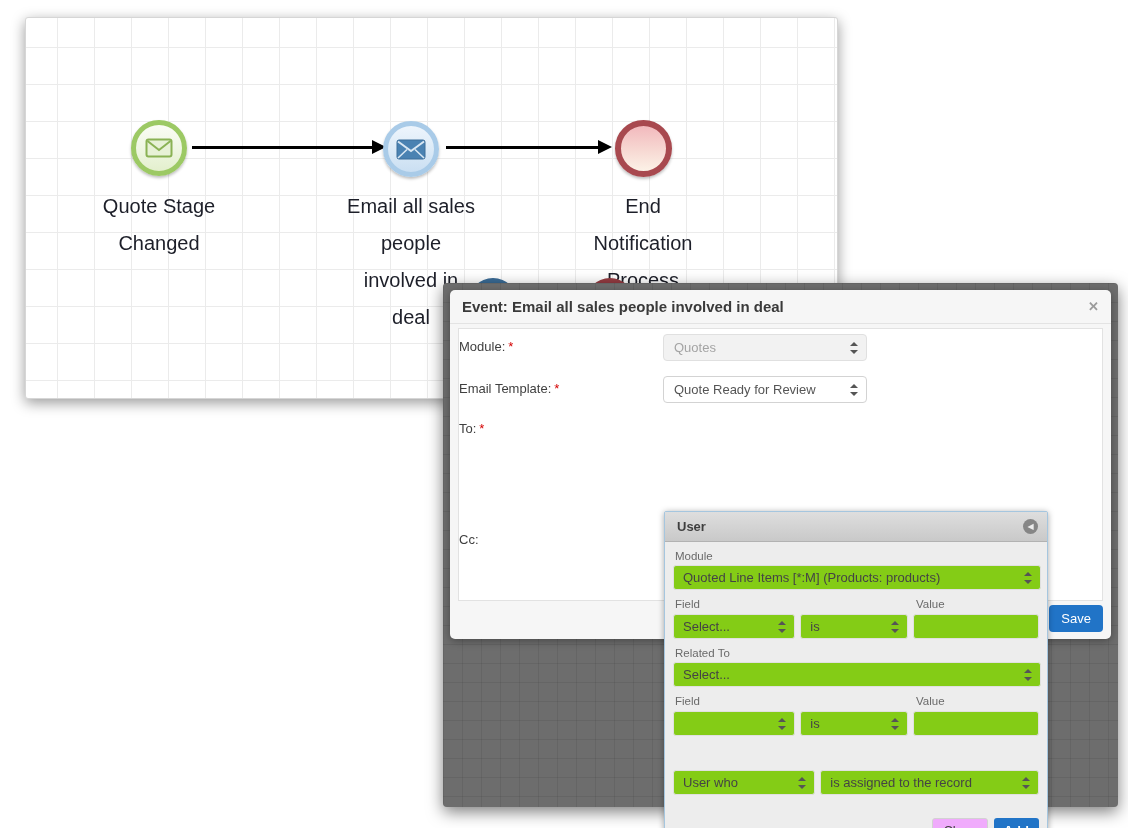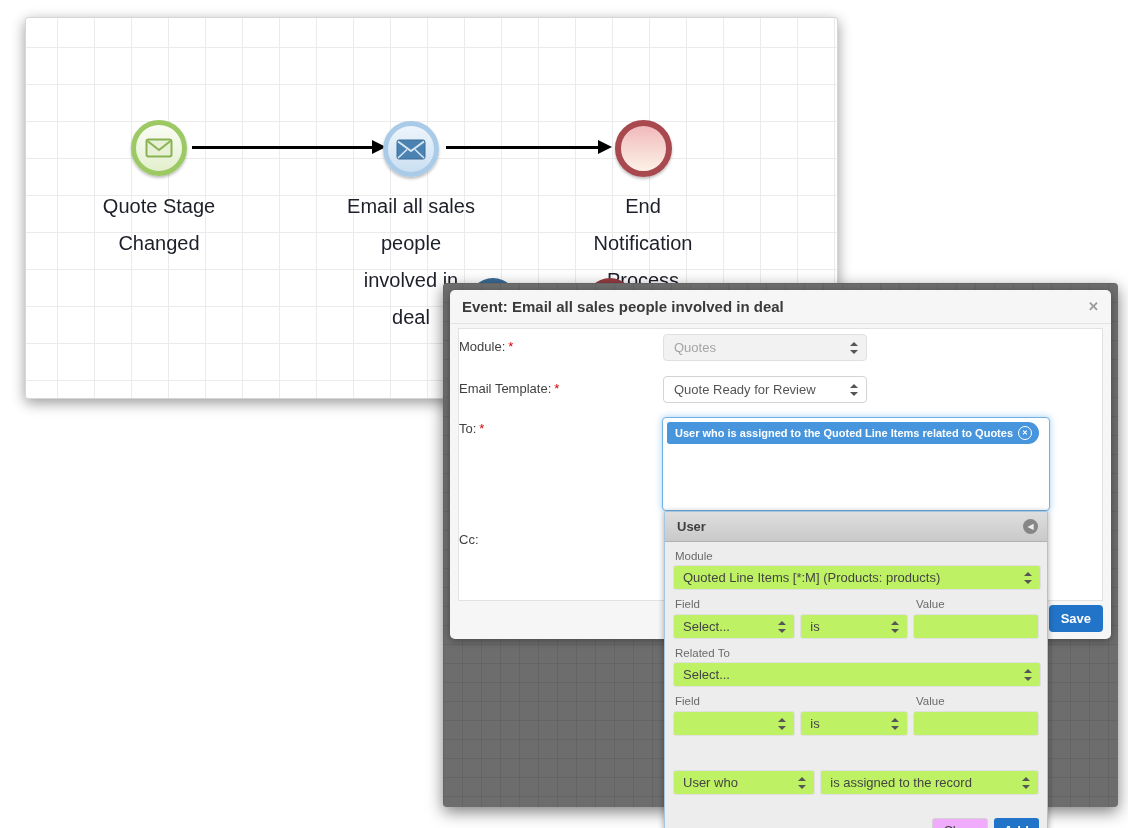--- a/index.html
+++ b/index.html
@@ -106,21 +106,21 @@
     padding:4px 7px 4px 8px;border-radius:3px 12px 12px 3px;
     white-space:nowrap;
   }
   .tag-x{
     flex:0 0 auto;width:12px;height:12px;margin-left:5px;border:1.5px solid #fff;border-radius:50%;
     display:inline-flex;align-items:center;justify-content:center;
     font-size:7px;font-weight:bold;color:#fff;cursor:pointer;
   }
   .save-btn{
     position:absolute;right:8px;bottom:7px;height:27px;line-height:27px;
-    background:#2174c7;color:#fff;font-size:13px;font-weight:bold;
+    background:#2174c7;color:#fff;font-size:13px;font-weight:normal;
     padding:0 12px;border-radius:4px;cursor:pointer;
   }
   
   .user-panel{
     position:absolute;left:221px;top:228px;width:384px;height:342px;box-sizing:border-box;
     background:#ededed;border:1px solid #a5c6df;border-radius:2px;
     box-shadow:0 1px 6px rgba(0,0,0,0.35);
   }
   .up-header{
     position:relative;height:29px;
@@ -134,21 +134,21 @@
     background:#868686;color:#ededed;font-size:8px;line-height:15px;text-align:center;
     cursor:pointer;
   }
   .up-body{position:relative;padding:4px 8px 0 8px;}
   .up-label{font-size:11.5px;color:#6a6a6a;margin:4px 2px 3px 2px;}
   .lbl-pair{position:relative;height:18px;margin-top:6px;}
   .lbl-pair .l1{position:absolute;left:2px;top:2px;font-size:11.5px;color:#6a6a6a;}
   .lbl-pair .l2{position:absolute;left:243px;top:2px;font-size:11.5px;color:#6a6a6a;}
   .psel,.pinput{
     position:relative;height:25px;line-height:23px;box-sizing:border-box;
-    background:#bef264;border:1px solid #e0e0e0;border-radius:3px;
+    background:#84cc16;border:1px solid #e0e0e0;border-radius:3px;
     font-size:13px;color:#444;padding:0 18px 0 9px;
     white-space:nowrap;overflow:hidden;
   }
   .pinput{padding-right:9px;}
   .prow{display:flex;gap:5px;}
   .w-full{width:368px;}
   .w-field{width:123px;}
   .w-op{width:108px;}
   .w-val{width:127px;}
   .w-userwho{width:143px;}
@@ -236,26 +236,20 @@
         <span>Email Template:</span><span class="req">*</span>
       </div>
       <div class="sel" style="left:204px;top:47px;width:204px;">
         <span>Quote Ready for Review</span>
         <span class="stepper"></span>
       </div>
 
       <div class="flabel" style="top:92px;">
         <span>To:</span><span class="req">*</span>
       </div>
-      <div class="to-field">
-        <span class="tag">
-          <span>User who is assigned to the Quoted Line Items related to Quotes</span>
-          <span class="tag-x">✕</span>
-        </span>
-      </div>
 
       <div class="flabel" style="top:203px;">
         <span>Cc:</span><span class="req"></span>
       </div>
     </div>
 
     <div class="save-btn">Save</div>
   </div>
 
   <div class="user-panel">

